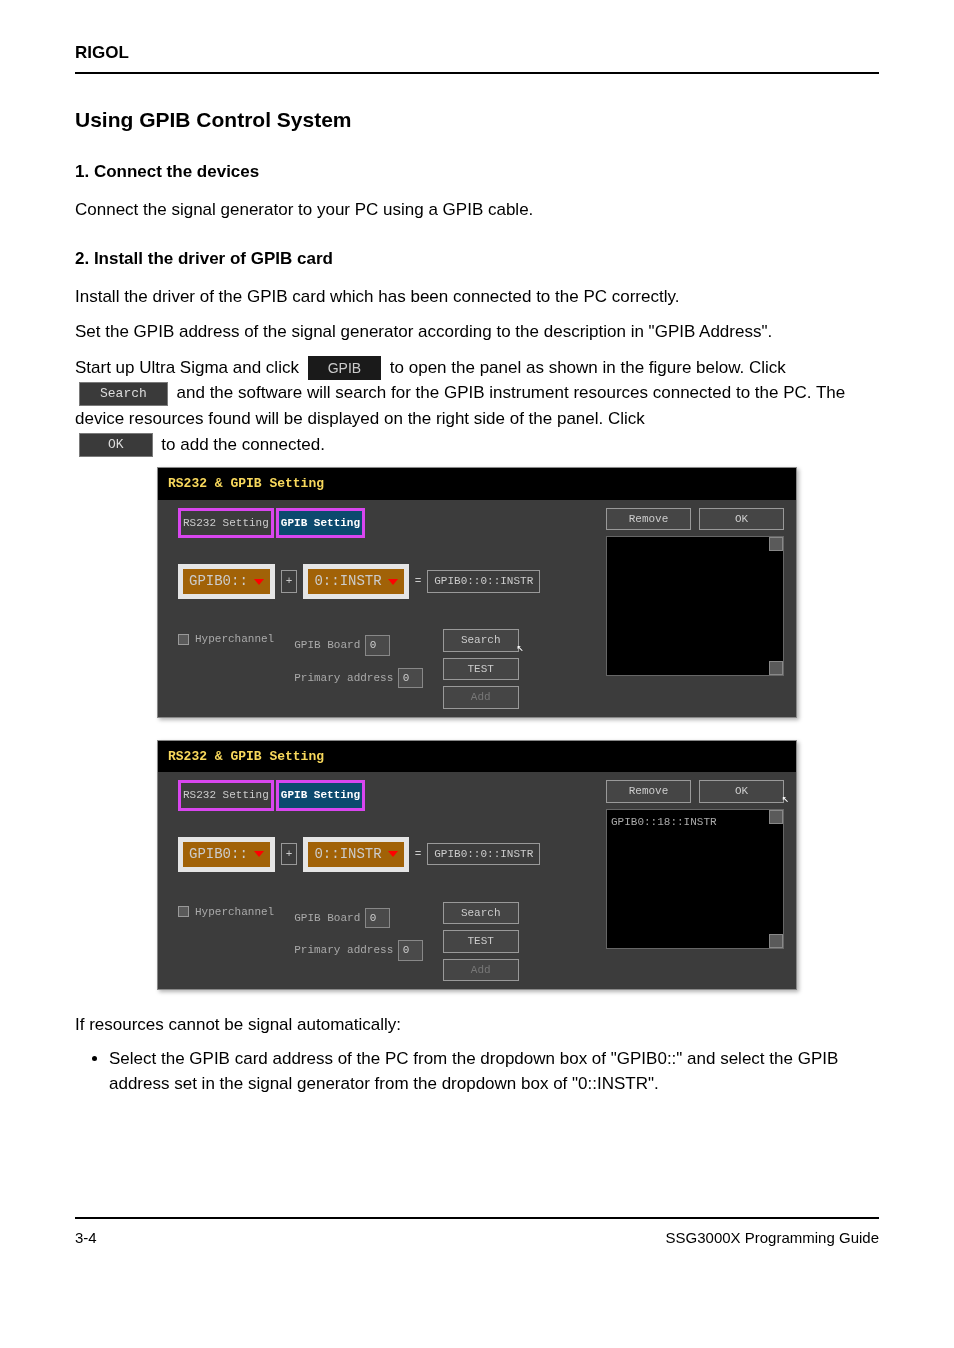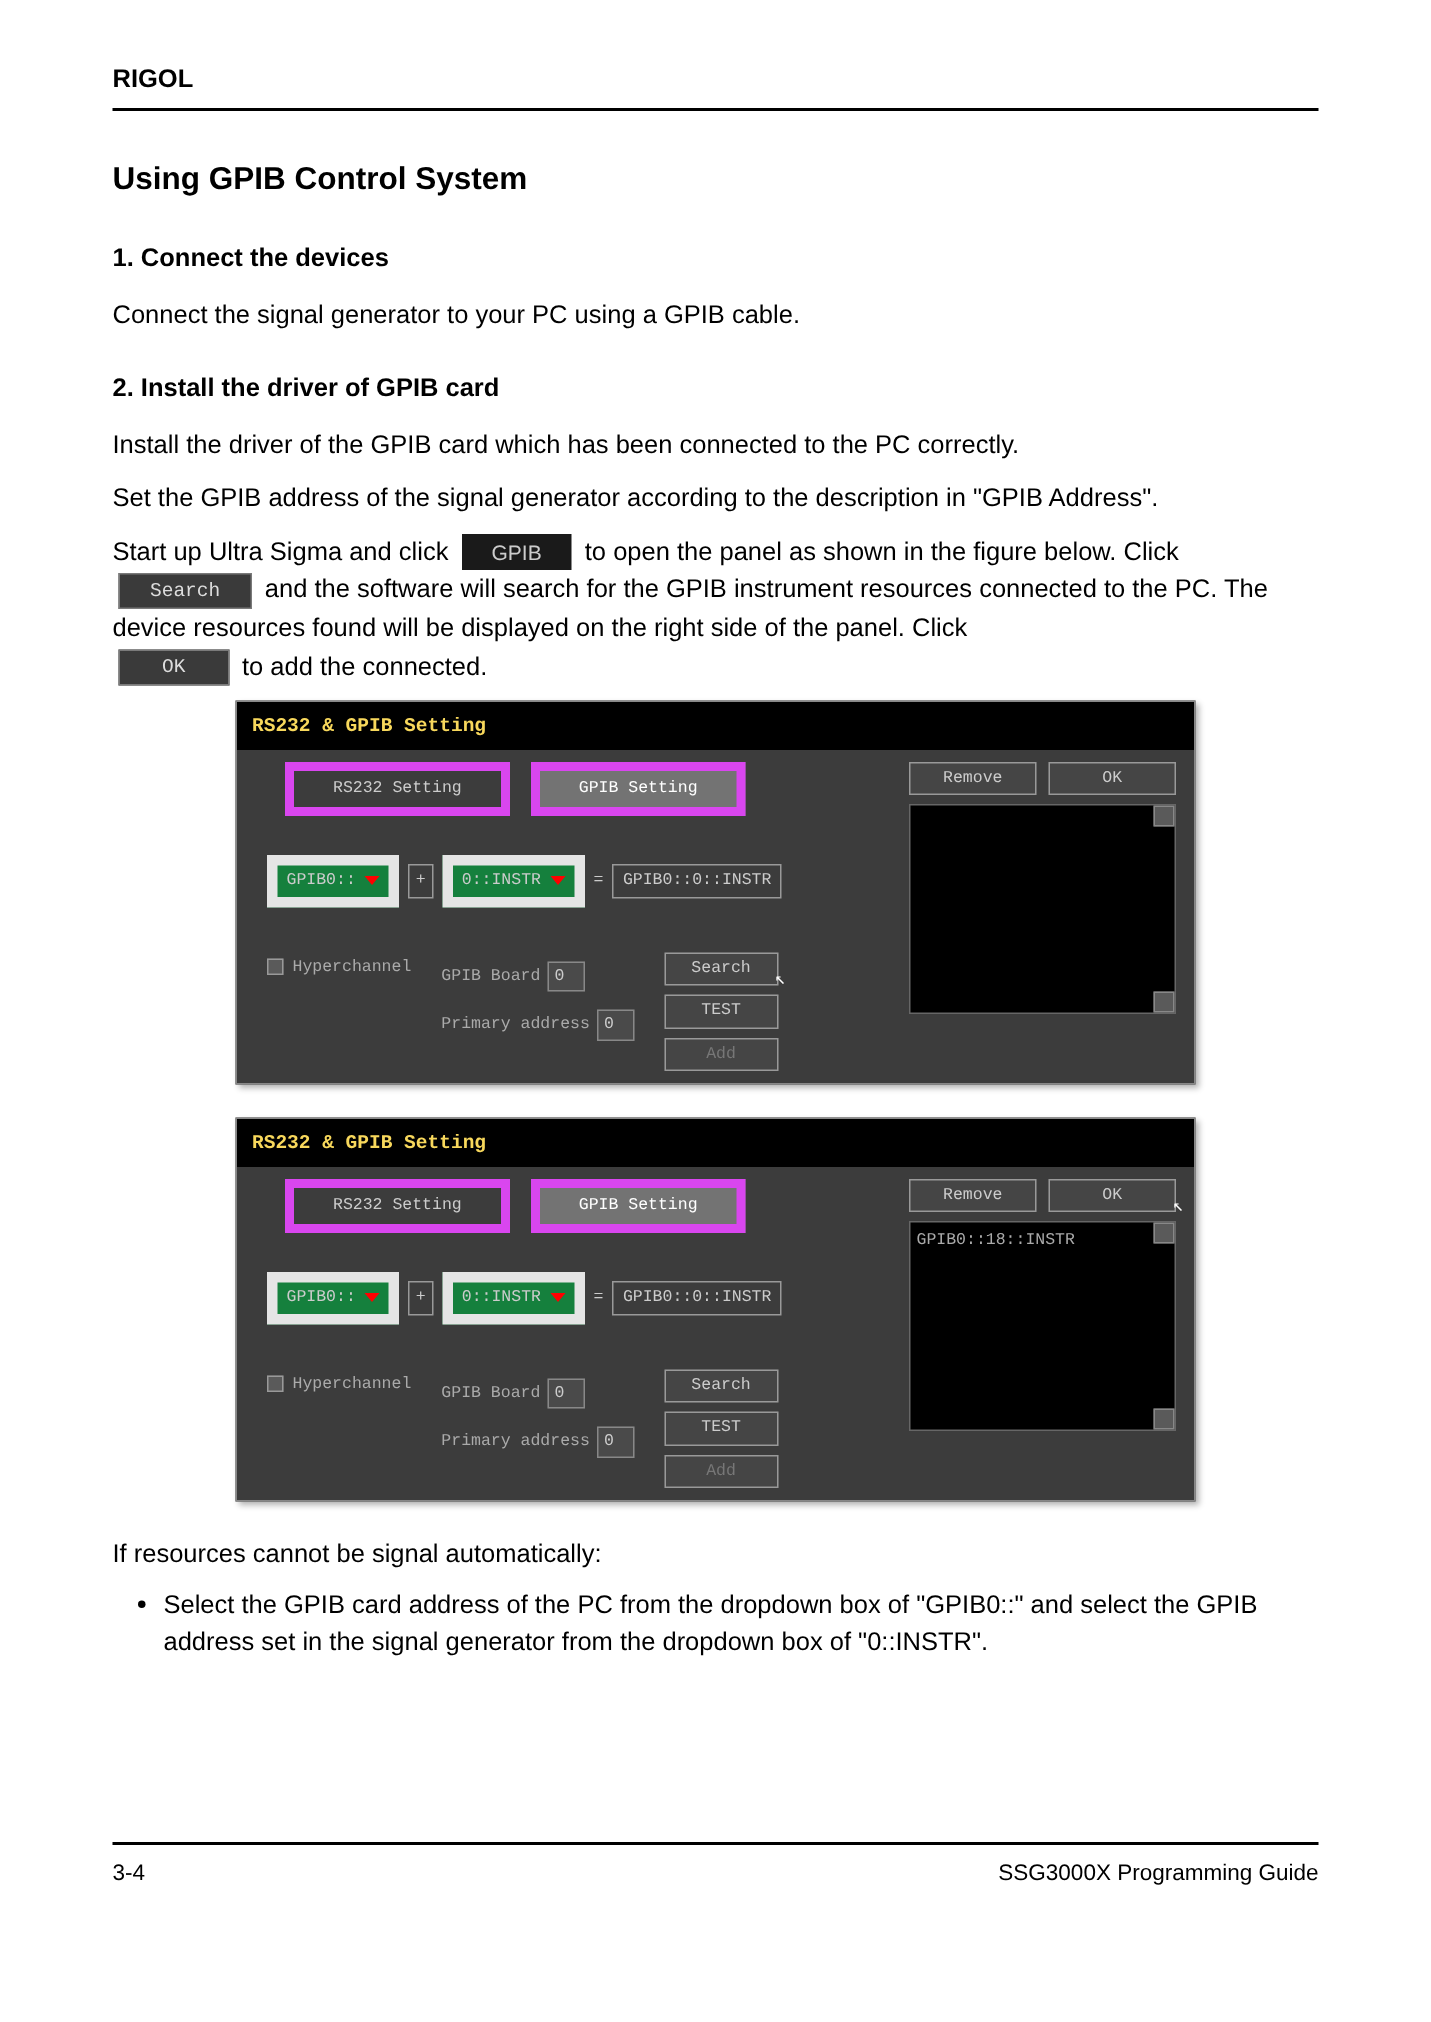--- a/index.html
+++ b/index.html
@@ -93,43 +93,43 @@
       width: 198px;
       padding: 8px 12px 8px 8px;
       position: relative;
     }
     .tabs {
       display: flex;
       gap: 2px;
       margin-bottom: 20px;
     }
     .tab {
-      border: 6px solid #d946ef;
+      border: 3px solid #d946ef;
       background: #3c3c3c;
       color: #ccc;
       font-size: 11px;
-      padding: 4px 26px;
-      font-family: 'Courier New', monospace;
-      margin-left: 12px;
+      padding: 4px 2px;
+      font-family: 'Courier New', monospace;
     }
     .tab.active {
-      background: #737373;
+      background: #0c4a6e;
       color: #fff;
+      font-weight: bold;
     }
     .row {
       display: flex;
       align-items: center;
       gap: 6px;
       margin-bottom: 14px;
     }
     .dropdown {
-      border: 7px solid #e5e5e5;
-      background: #15803d;
-      color: #ccc;
-      font-size: 11px;
+      border: 5px solid #e5e5e5;
+      background: #a16207;
+      color: #ccc;
+      font-size: 14px;
       font-family: 'Courier New', monospace;
       padding: 2px 6px;
       display: flex;
       align-items: center;
       gap: 6px;
     }
     .tri-down {
       width: 0; height: 0;
       border-left: 5px solid transparent;
       border-right: 5px solid transparent;

